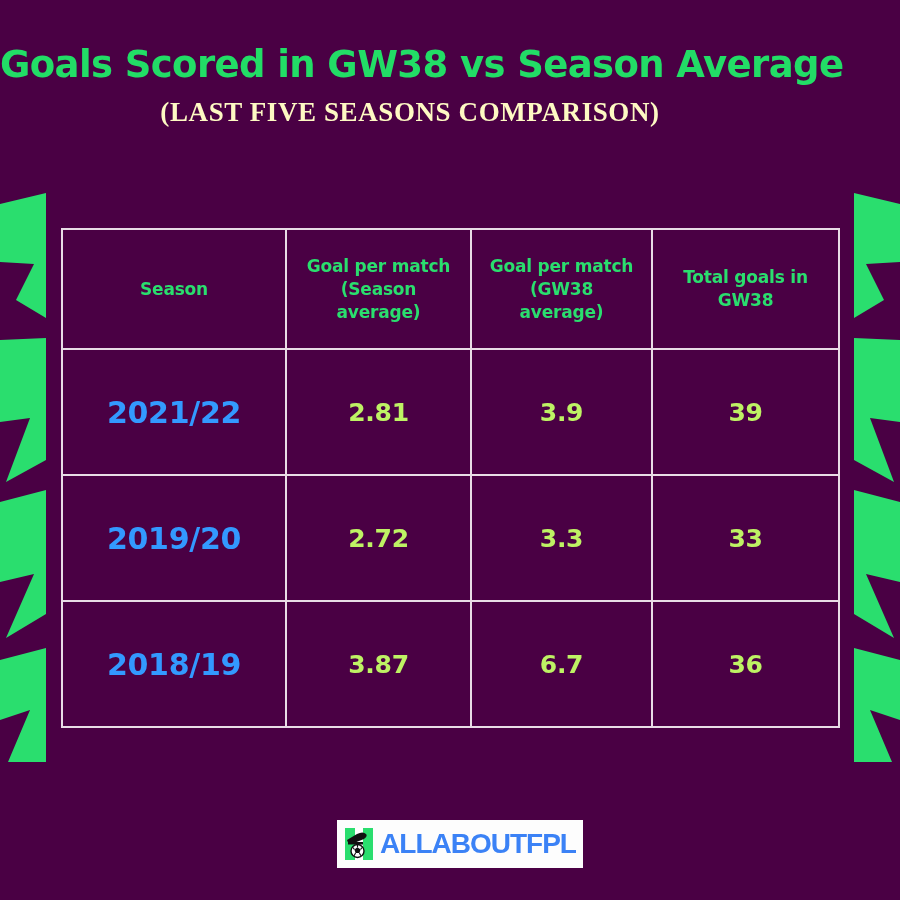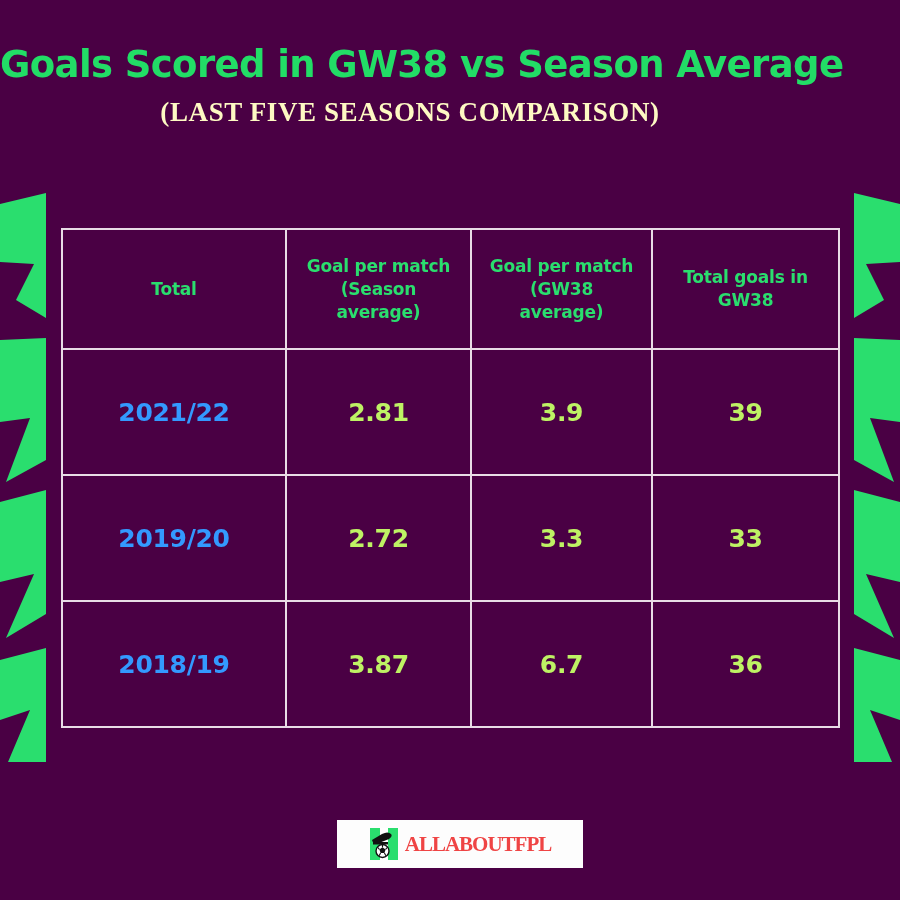--- a/index.html
+++ b/index.html
@@ -93,21 +93,21 @@
     color: #2ade6e;
     line-height: 23px;
     letter-spacing: -0.2px;
     padding: 0 6px;
   }
 
   .stats-table tbody tr { height: 76px; }
 
   .cell-season {
     font-family: "DejaVu Sans", sans-serif;
-    font-size: 25px;
+    font-size: 30px;
     font-weight: bold;
     color: #3399ff;
     letter-spacing: -0.3px;
   }
   .cell-value {
     font-family: "DejaVu Sans", sans-serif;
     font-size: 25px;
     font-weight: bold;
     color: #bef264;
     letter-spacing: -0.3px;
@@ -126,24 +126,24 @@
     justify-content: center;
     gap: 6px;
   }
   .logo-mark {
     width: 30px;
     height: 34px;
     flex: 0 0 auto;
   }
   .logo-mark svg { display: block; width: 100%; height: 100%; }
   .logo-text {
-    font-family: Liberation Serif, serif;
-    font-size: 21px;
-    font-weight: bold;
-    color: #ef4444;
+    font-family: Liberation Sans, sans-serif;
+    font-size: 28px;
+    font-weight: bold;
+    color: #3b82f6;
     letter-spacing: -1px;
     line-height: 30px;
   }
 </style>
 </head>
 <body>
 
 <div id="infographic">
 
   <div class="title-block">
@@ -176,21 +176,21 @@
   <table class="stats-table">
     <colgroup>
       <col class="col-season">
       <col class="col-gpm-season">
       <col class="col-gpm-gw38">
       <col class="col-total">
     </colgroup>
     <thead>
       <tr>
         <th>
-          <div class="head-label">Total</div>
+          <div class="head-label">Season</div>
         </th>
         <th>
           <div class="head-label">Goal per match</div>
           <div class="head-label">(Season</div>
           <div class="head-label">average)</div>
         </th>
         <th>
           <div class="head-label">Goal per match</div>
           <div class="head-label">(GW38</div>
           <div class="head-label">average)</div>

